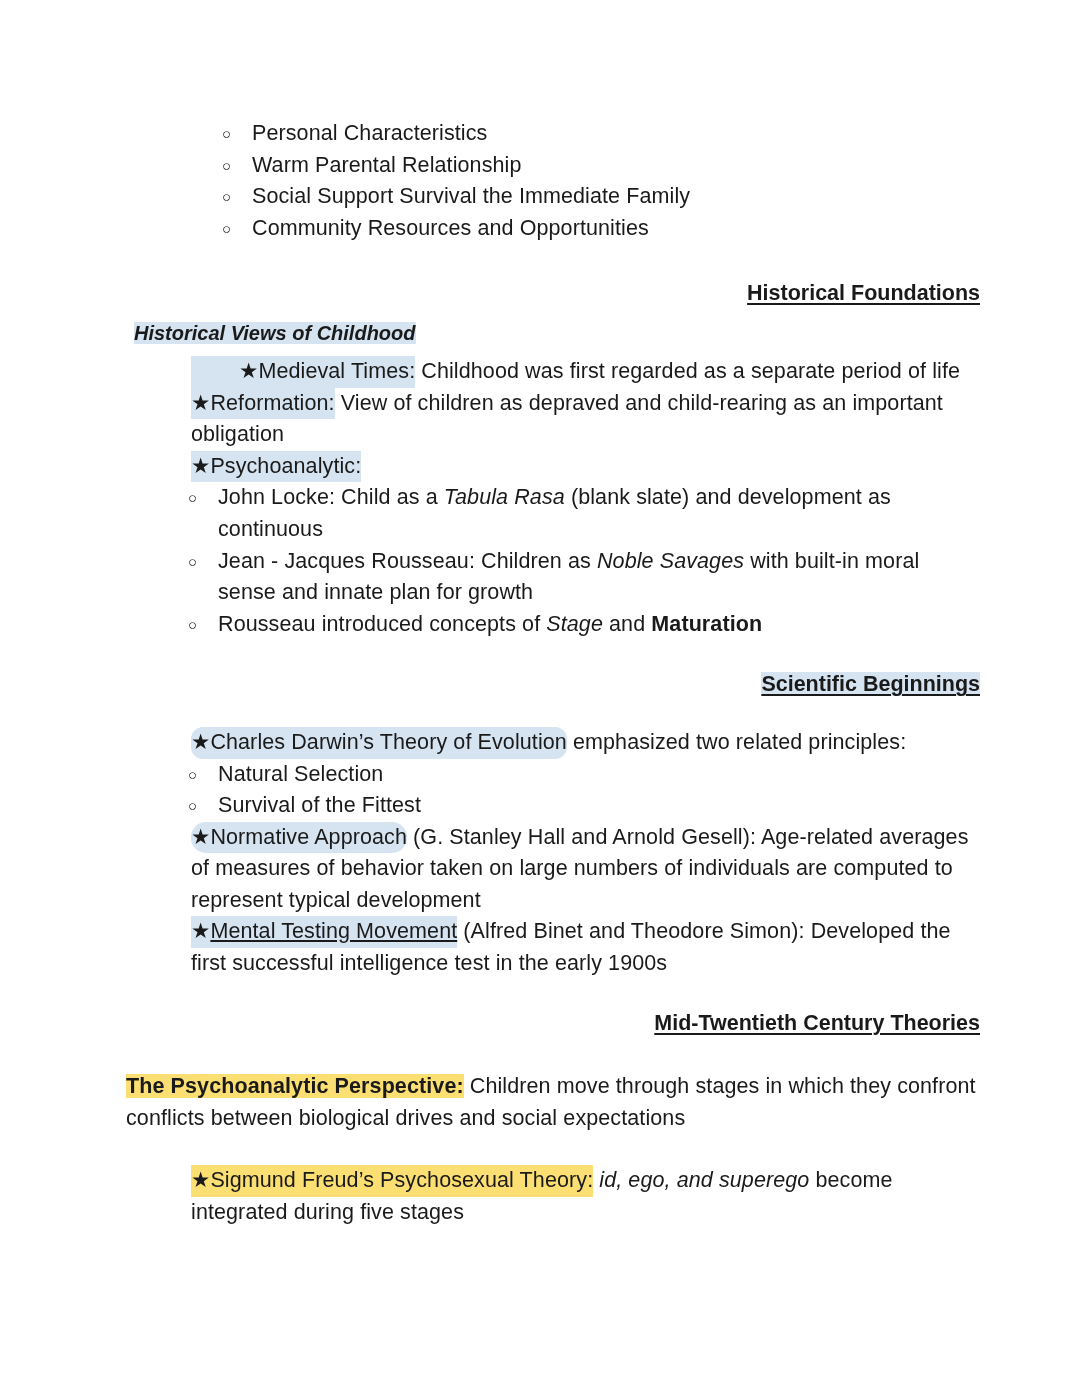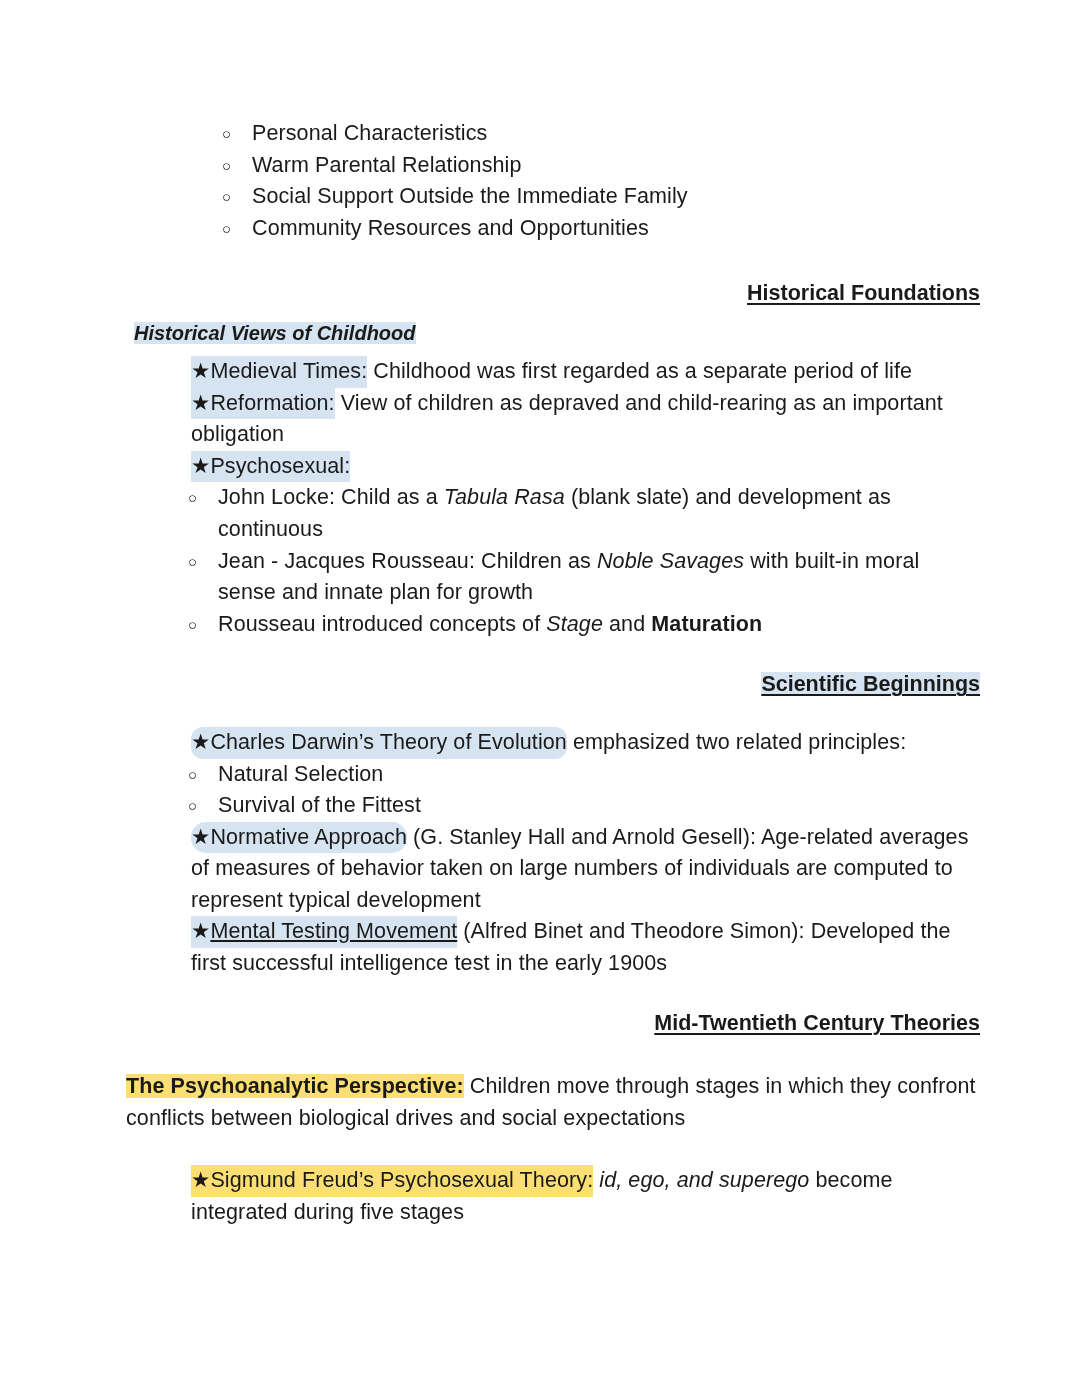--- a/index.html
+++ b/index.html
@@ -117,46 +117,46 @@
     <li class="circ-item">
       <span class="bullet-circ">○</span>
       <span class="row-text">Personal Characteristics</span>
     </li>
     <li class="circ-item">
       <span class="bullet-circ">○</span>
       <span class="row-text">Warm Parental Relationship</span>
     </li>
     <li class="circ-item">
       <span class="bullet-circ">○</span>
-      <span class="row-text">Social Support Outside the Immediate Family</span>
+      <span class="row-text">Social Support Survival the Immediate Family</span>
     </li>
     <li class="circ-item">
       <span class="bullet-circ">○</span>
       <span class="row-text">Community Resources and Opportunities</span>
     </li>
   </ul>
 
   <div class="sp-5"></div>
 
   <div class="h-section">Historical Foundations</div>
 
   <div class="h-sub"><span class="hl-blue">Historical Views of Childhood</span></div>
 
   <ul class="lvl star-list doc">
     <li class="star-item">
-      <span class="hl-blue" style="display:inline-block;">
+      <span class="hl-blue" style="display:inline-block;padding-left:48px;">
         <span class="bullet-star" style="position:static;display:inline-block;">★</span><span>Medieval Times:</span></span><span> Childhood was first regarded as a separate period of life</span>
     </li>
     <li class="star-item">
       <span class="hl-blue" style="display:inline-block;">
         <span class="bullet-star" style="position:static;display:inline-block;">★</span><span>Reformation:</span></span><span> View of children as depraved and child-rearing as an important obligation</span>
     </li>
     <li class="star-item">
       <span class="hl-blue" style="display:inline-block;">
-        <span class="bullet-star" style="position:static;display:inline-block;">★</span><span>Psychosexual:</span></span>
+        <span class="bullet-star" style="position:static;display:inline-block;">★</span><span>Psychoanalytic:</span></span>
     </li>
   </ul>
 
   <ul class="lvl circ-list doc">
     <li class="circ-item">
       <span class="bullet-circ">○</span>
       <span class="row-text"><span>John Locke: Child as a </span><em class="it">Tabula Rasa</em><span> (blank slate) and development as continuous</span></span>
     </li>
     <li class="circ-item">
       <span class="bullet-circ">○</span>

